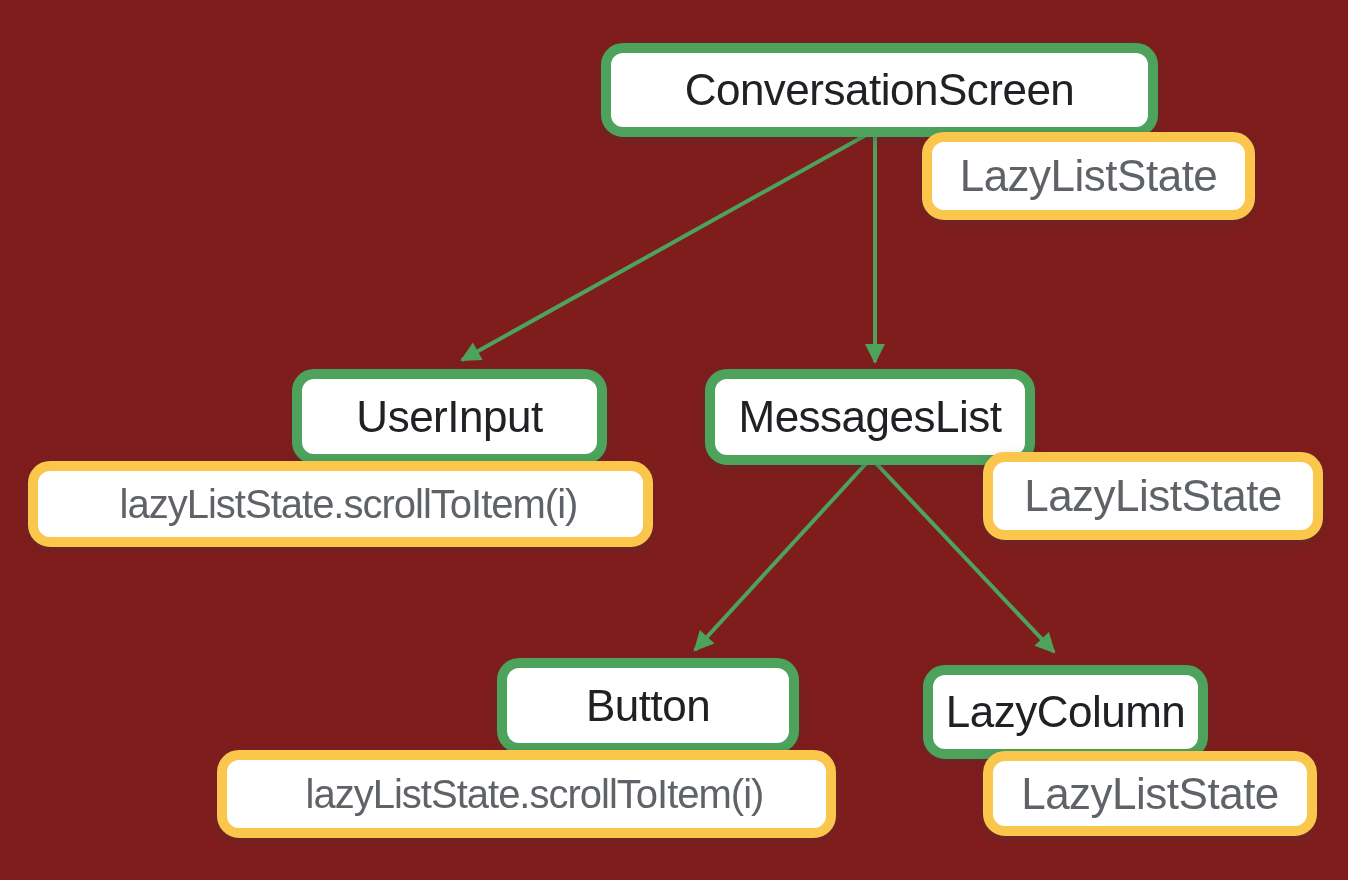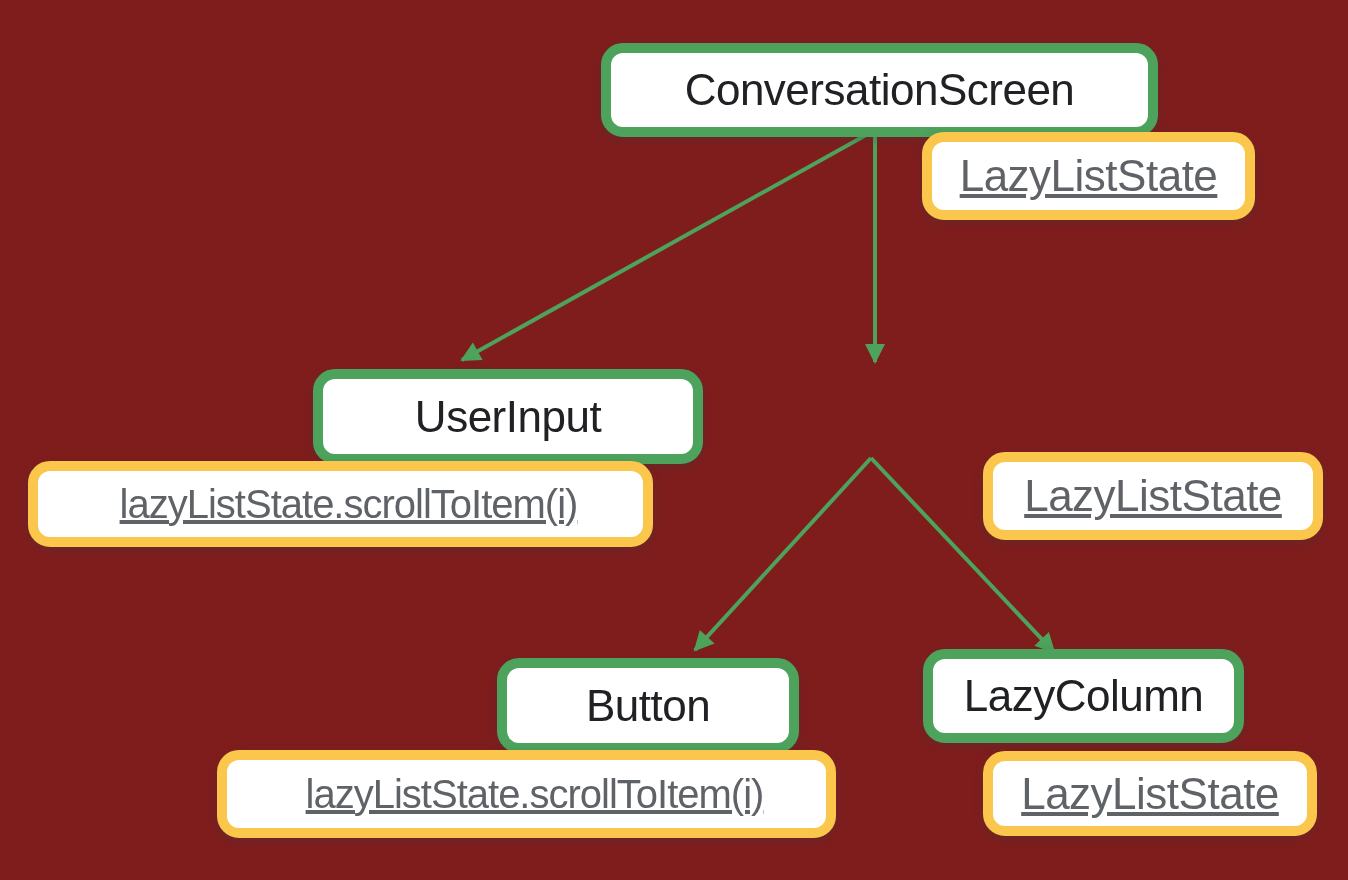--- a/index.html
+++ b/index.html
@@ -29,21 +29,20 @@
     font-size:44px;
     letter-spacing:-0.5px;
     z-index:2;
   }
   .state{
     border:10px solid var(--yellow,#FAC64B);
     color:#5F6368;
     font-size:44px;
     letter-spacing:-0.5px;
     z-index:3;
-    text-decoration:underline;
   }
   .state.lambda{
     font-size:40px;
     letter-spacing:-1px;
     padding-left:16px;
   }
   .edge{
     stroke:var(--green,#4DA35C);
     stroke-width:4;
     fill:none;
@@ -66,38 +65,41 @@
     <line class="edge" x1="871" y1="458" x2="1054" y2="652" marker-end="url(#arrowhead)" stroke="#4DA35C"></line>
   </svg>
 
   <div class="node composable" style="left:601px;top:43px;width:557px;height:94px">
     <span>ConversationScreen</span>
   </div>
   <div class="node state" style="left:922px;top:132px;width:333px;height:88px">
     <span>LazyListState</span>
   </div>
 
-  <div class="node composable" style="left:313px;top:369px;width:390px;height:95px">
+  <div class="node composable" style="left:292px;top:369px;width:315px;height:95px">
     <span>UserInput</span>
   </div>
   <div class="node state lambda" style="left:28px;top:461px;width:625px;height:86px">
     <span>lazyListState.scrollToItem(i)</span>
   </div>
 
+  <div class="node composable" style="left:705px;top:369px;width:330px;height:96px">
+    <span>MessagesList</span>
+  </div>
   <div class="node state" style="left:983px;top:452px;width:340px;height:88px">
     <span>LazyListState</span>
   </div>
 
   <div class="node composable" style="left:497px;top:658px;width:302px;height:95px">
     <span>Button</span>
   </div>
   <div class="node state lambda" style="left:217px;top:750px;width:619px;height:88px">
     <span>lazyListState.scrollToItem(i)</span>
   </div>
 
-  <div class="node composable" style="left:923px;top:649px;width:321px;height:94px">
+  <div class="node composable" style="left:923px;top:665px;width:285px;height:94px">
     <span>LazyColumn</span>
   </div>
   <div class="node state" style="left:983px;top:751px;width:334px;height:85px">
     <span>LazyListState</span>
   </div>
 
 </div>
 
 </body></html>

